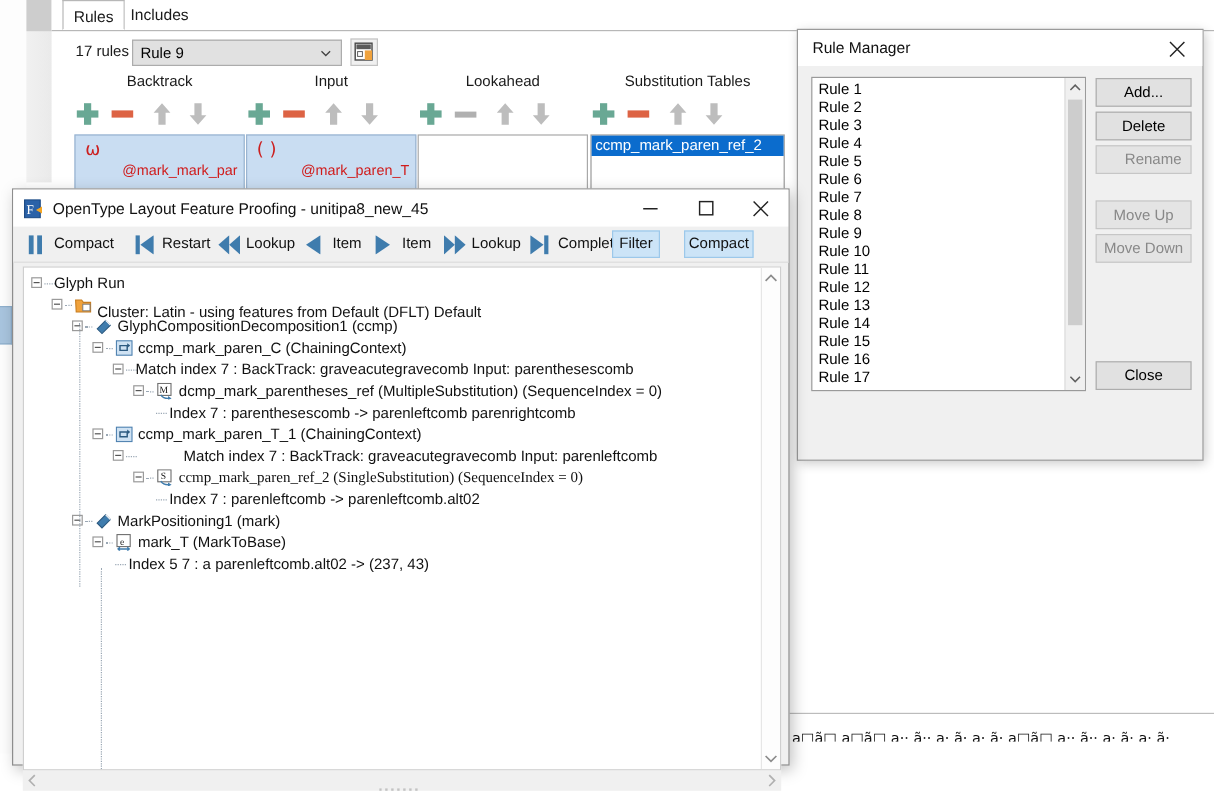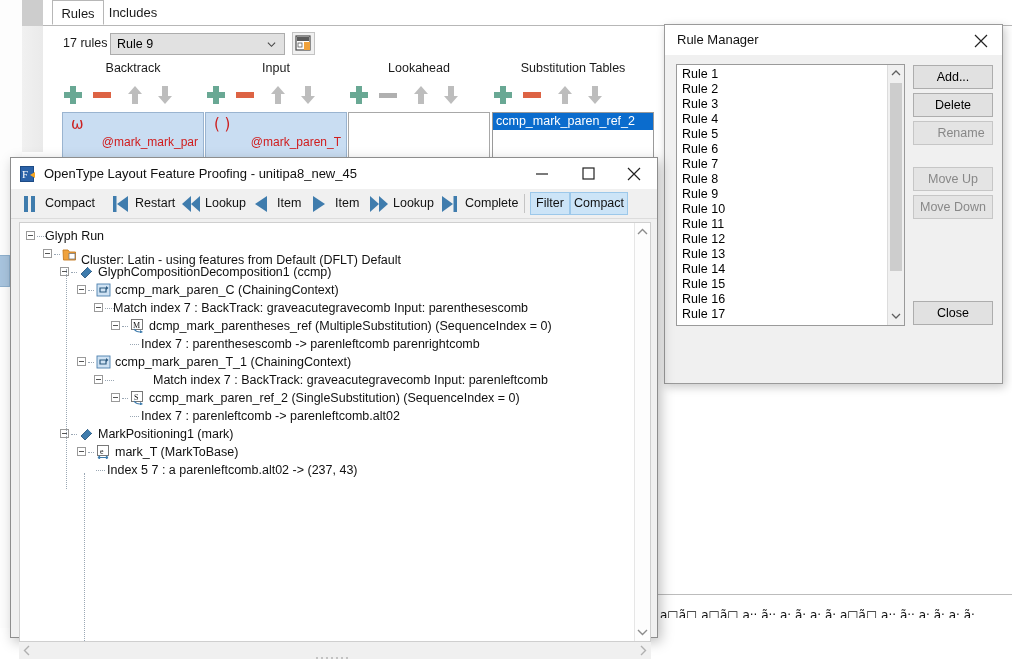--- a/index.html
+++ b/index.html
@@ -391,21 +391,21 @@
     <div class="tb-item" style="left:382px;">Lookup</div>
 
     <div class="tb-icn" style="left:430px;width:18px;">
       <svg width="18" height="16" viewBox="0 0 18 16">
           <path d="M1 0 L1 16 L12 8 Z" fill="#3f7cad"></path>
           <rect x="12.5" y="0" width="3.5" height="16" fill="#3f7cad"></rect>
         </svg></div>
     <div class="tb-item" style="left:454px;">Complete</div>
 
     <div id="tb-sep"></div>
-    <div class="tgl" style="left:519px;width:40px;">Filter</div>
+    <div class="tgl" style="left:499px;width:40px;">Filter</div>
     <div class="tgl" style="left:559px;width:58px;">Compact</div>
   </div>
 
   <div id="pf-tree">
     <div id="tree-nodes" style="position:absolute;left:0;top:0;right:16px;height:100%;">
         <div class="exp" style="left: 6px; top: 8px;"></div>
         <div class="dots" style="left: 17px; top: 13px; width: 9px;"></div>
         <div class="tnode" style="left: 25px; top: 4px;">Glyph Run</div>
         <div class="exp" style="left: 23px; top: 26px;"></div>
         <div class="dots" style="left: 34px; top: 31px; width: 6px;"></div>
@@ -455,21 +455,21 @@
         <div class="dots" style="left: 85px; top: 157px; width: 9px;"></div>
         <div class="tnode" style="left: 93px; top: 148px; margin-left: 40px;">Match index 7 : BackTrack: graveacutegravecomb Input: parenleftcomb</div>
         <div class="exp" style="left: 91px; top: 170px;"></div>
         <div class="dots" style="left: 102px; top: 175px; width: 6px;"></div>
         <div class="ticon" style="left: 110px; top: 168px;"><svg width="15" height="14" viewBox="0 0 15 14">
             <rect x="1.5" y="0.5" width="11" height="10" fill="#fff" stroke="#6b6b6b" stroke-width="0.9"></rect>
             <text x="4" y="8.5" font-size="8" font-family="Liberation Serif, serif" fill="#111">S</text>
             <path d="M4 10 q2 3 6 3" stroke="#3f7cad" stroke-width="1.2" fill="none"></path>
             <path d="M10 11 l3 2 l-3 1.5z" fill="#3f7cad"></path>
           </svg></div>
-        <div class="tnode" style="left: 129px; top: 166px;">ccmp_mark_paren_ref_2 (SingleSubstitution) (SequenceIndex = 0)</div>
+        <div class="tnode" style="left: 129px; top: 166px; font-family: Liberation Serif, serif;">ccmp_mark_paren_ref_2 (SingleSubstitution) (SequenceIndex = 0)</div>
         <div class="dots" style="left: 110px; top: 193px; width: 9px;"></div>
         <div class="tnode" style="left: 121px; top: 184px;">Index 7 : parenleftcomb -&gt; parenleftcomb.alt02</div>
         <div class="exp" style="left: 40px; top: 206px;"></div>
         <div class="dots" style="left: 51px; top: 211px; width: 6px;"></div>
         <div class="ticon" style="left: 59px; top: 204px;"><svg width="15" height="14" viewBox="0 0 15 14">
             <path d="M2 9 L9 2 L13 6 L6 13 Z" fill="#3f7cad" stroke="#2c5a80" stroke-width="0.9"></path>
             <path d="M9 2 L13 6" stroke="#fff" stroke-width="0.9"></path>
           </svg></div>
         <div class="tnode" style="left: 78px; top: 202px;">MarkPositioning1 (mark)</div>
         <div class="exp" style="left: 57px; top: 224px;"></div>

